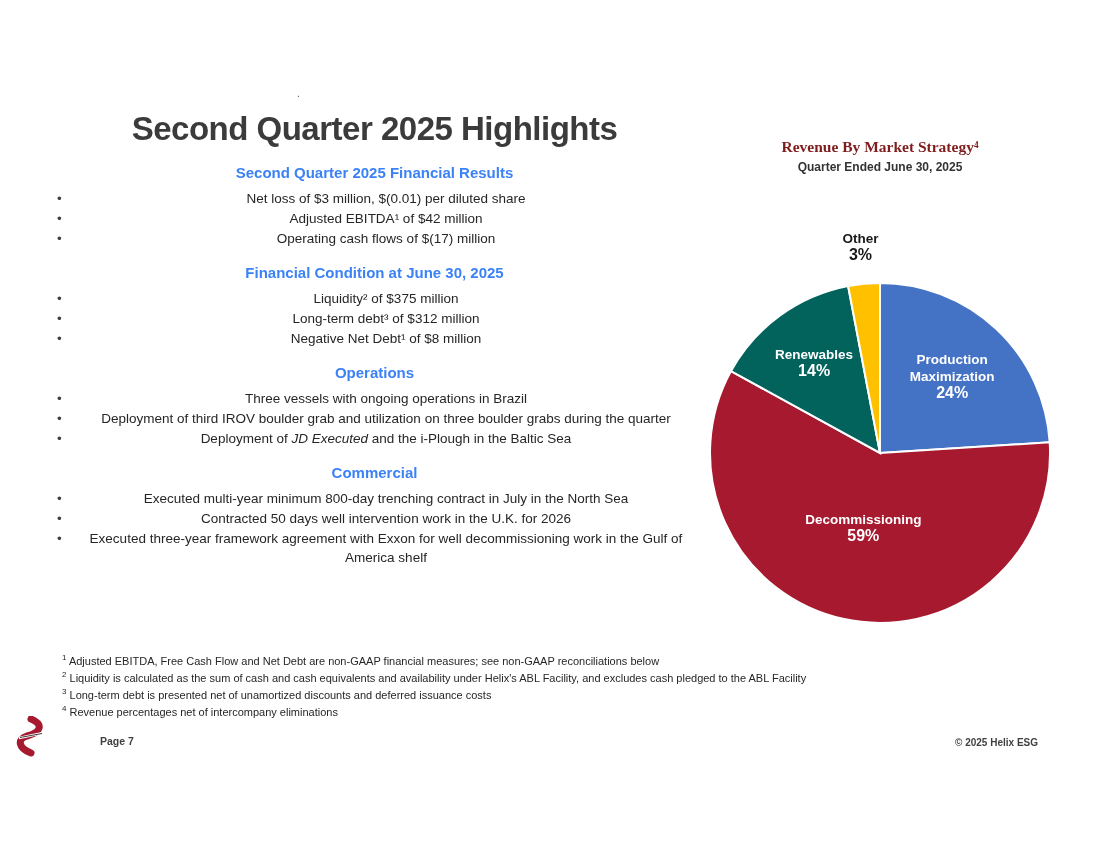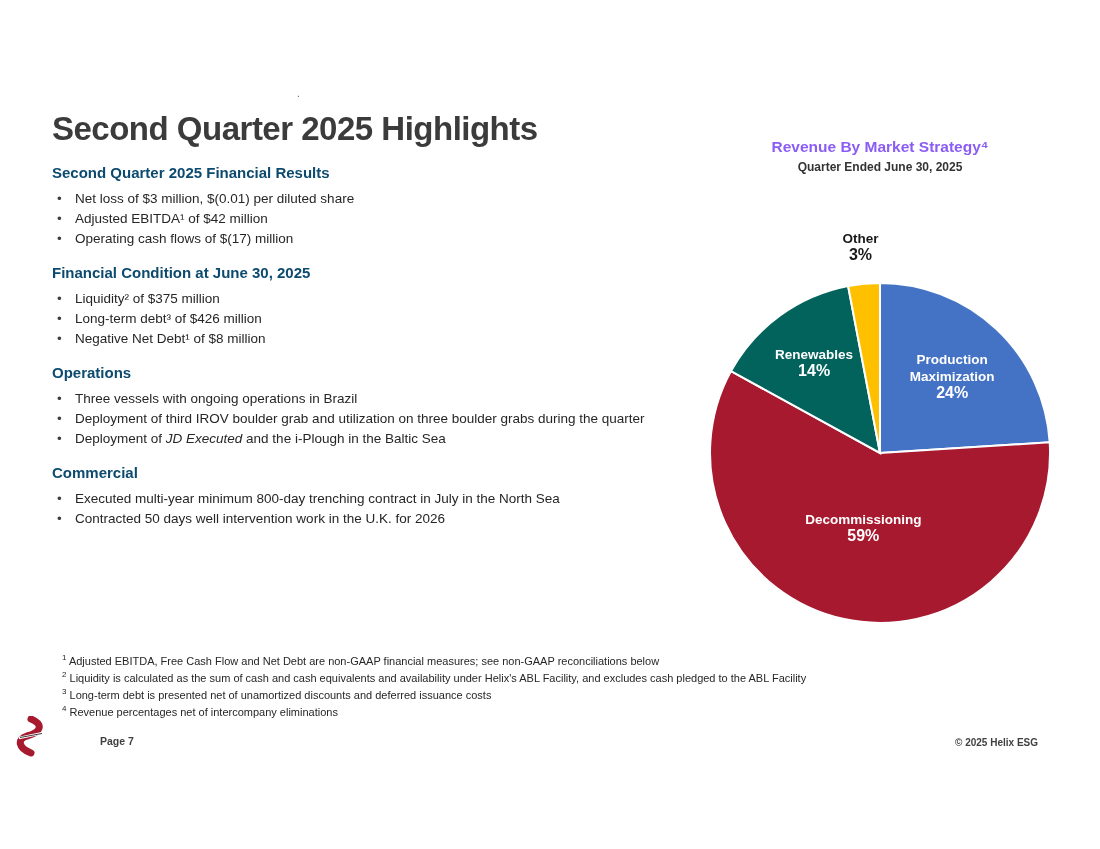--- a/index.html
+++ b/index.html
@@ -1,31 +1,31 @@
 <!DOCTYPE html>
 <html><head>
 <meta charset="utf-8">
 <style>
   html,body{margin:0;padding:0;background:#ffffff;}
   .slide{position:relative;width:1100px;height:849px;background:#ffffff;overflow:hidden;
          font-family:"Liberation Sans",sans-serif;}
 
   .stray{position:absolute;left:297px;top:88px;font-size:10px;color:#555;}
 
-  .left-col{position:absolute;left:52px;top:110px;width:645px;}
+  .left-col{position:absolute;left:52px;top:110px;width:645px;text-align:center;}
   h1.title{font-size:33px;font-weight:bold;color:#3B3B3B;margin:0 0 10px 0;letter-spacing:-0.5px;}
 
   .sec{margin-top:16px;}
-  .sec h2{font-size:15px;font-weight:bold;color:#0c4a6e;margin:0 0 8px 0;}
+  .sec h2{font-size:15px;font-weight:bold;color:#3b82f6;margin:0 0 8px 0;}
   .bullet{position:relative;padding-left:23px;font-size:13.5px;line-height:19px;color:#262626;margin:0 0 1px 0;}
   .bullet::before{content:"\2022";position:absolute;left:5px;top:0;color:#404040;}
   .bullet i{font-style:italic;}
 
   .right-col{position:absolute;left:690px;top:138px;width:380px;text-align:center;}
-  .chart-title{font-size:15.5px;font-weight:bold;color:#8b5cf6;line-height:18px;}
+  .chart-title{font-size:15.5px;font-weight:bold;color:#7f1d1d;line-height:18px;font-family:Liberation Serif, serif;}
   .chart-subtitle{font-size:12px;font-weight:bold;color:#333333;margin-top:4px;line-height:14px;}
   svg.pie{display:block;margin:49px auto 0 auto;}
   svg.pie text{font-family:"Liberation Sans",sans-serif;}
 
   .footnotes{position:absolute;left:62px;top:651px;width:1000px;font-size:11px;line-height:14.5px;color:#262626;}
   .fn sup{font-size:8px;}
 
   .logo{position:absolute;left:16px;top:716px;}
   .page-label{position:absolute;left:80px;top:735px;font-size:10.5px;font-weight:bold;color:#3F3F3F;padding-left:20px;}
   .copyright{position:absolute;right:62px;top:737px;font-size:10px;font-weight:bold;color:#3F3F3F;}
@@ -43,37 +43,38 @@
     <section class="sec">
       <h2>Second Quarter 2025 Financial Results</h2>
       <div class="bullet"><span>Net loss of $3 million, $(0.01) per diluted share</span></div>
       <div class="bullet"><span>Adjusted EBITDA¹ of $42 million</span></div>
       <div class="bullet"><span>Operating cash flows of $(17) million</span></div>
     </section>
 
     <section class="sec">
       <h2>Financial Condition at June 30, 2025</h2>
       <div class="bullet"><span>Liquidity² of $375 million</span></div>
-      <div class="bullet"><span>Long-term debt³ of $426 million</span></div>
+      <div class="bullet"><span>Long-term debt³ of $312 million</span></div>
       <div class="bullet"><span>Negative Net Debt¹ of $8 million</span></div>
     </section>
 
     <section class="sec">
       <h2>Operations</h2>
       <div class="bullet"><span>Three vessels with ongoing operations in Brazil</span></div>
       <div class="bullet"><span>Deployment of third IROV boulder grab and utilization on three boulder grabs during the quarter</span></div>
       <div class="bullet">
         <span>Deployment of </span><i>JD Executed</i><span> and the i-Plough in the Baltic Sea</span>
       </div>
     </section>
 
     <section class="sec">
       <h2>Commercial</h2>
       <div class="bullet"><span>Executed multi-year minimum 800-day trenching contract in July in the North Sea</span></div>
       <div class="bullet"><span>Contracted 50 days well intervention work in the U.K. for 2026</span></div>
+      <div class="bullet"><span>Executed three-year framework agreement with Exxon for well decommissioning work in the Gulf of America shelf</span></div>
     </section>
   </div>
 
   <div class="right-col">
     <div class="chart-title">Revenue By Market Strategy⁴</div>
     <div class="chart-subtitle">Quarter Ended June 30, 2025</div>
     <svg id="pie" class="pie" width="380" height="440" viewBox="0 0 380 440" aria-hidden="true">
         <path d="M190,230 L190.0,60.0 A170,170 0 0 1 359.7,219.3 Z" fill="#4472C4" stroke="#ffffff" stroke-width="2"></path>
         <text text-anchor="middle" fill="#ffffff"><tspan x="262.2" y="141.2" font-size="13.5" font-weight="bold">Production</tspan><tspan x="262.2" y="158.2" font-size="13.5" font-weight="bold">Maximization</tspan><tspan x="262.2" y="175.2" font-size="16" font-weight="bold">24%</tspan></text>
         <path d="M190,230 L359.7,219.3 A170,170 0 1 1 41.0,148.1 Z" fill="#A6192E" stroke="#ffffff" stroke-width="2"></path>

